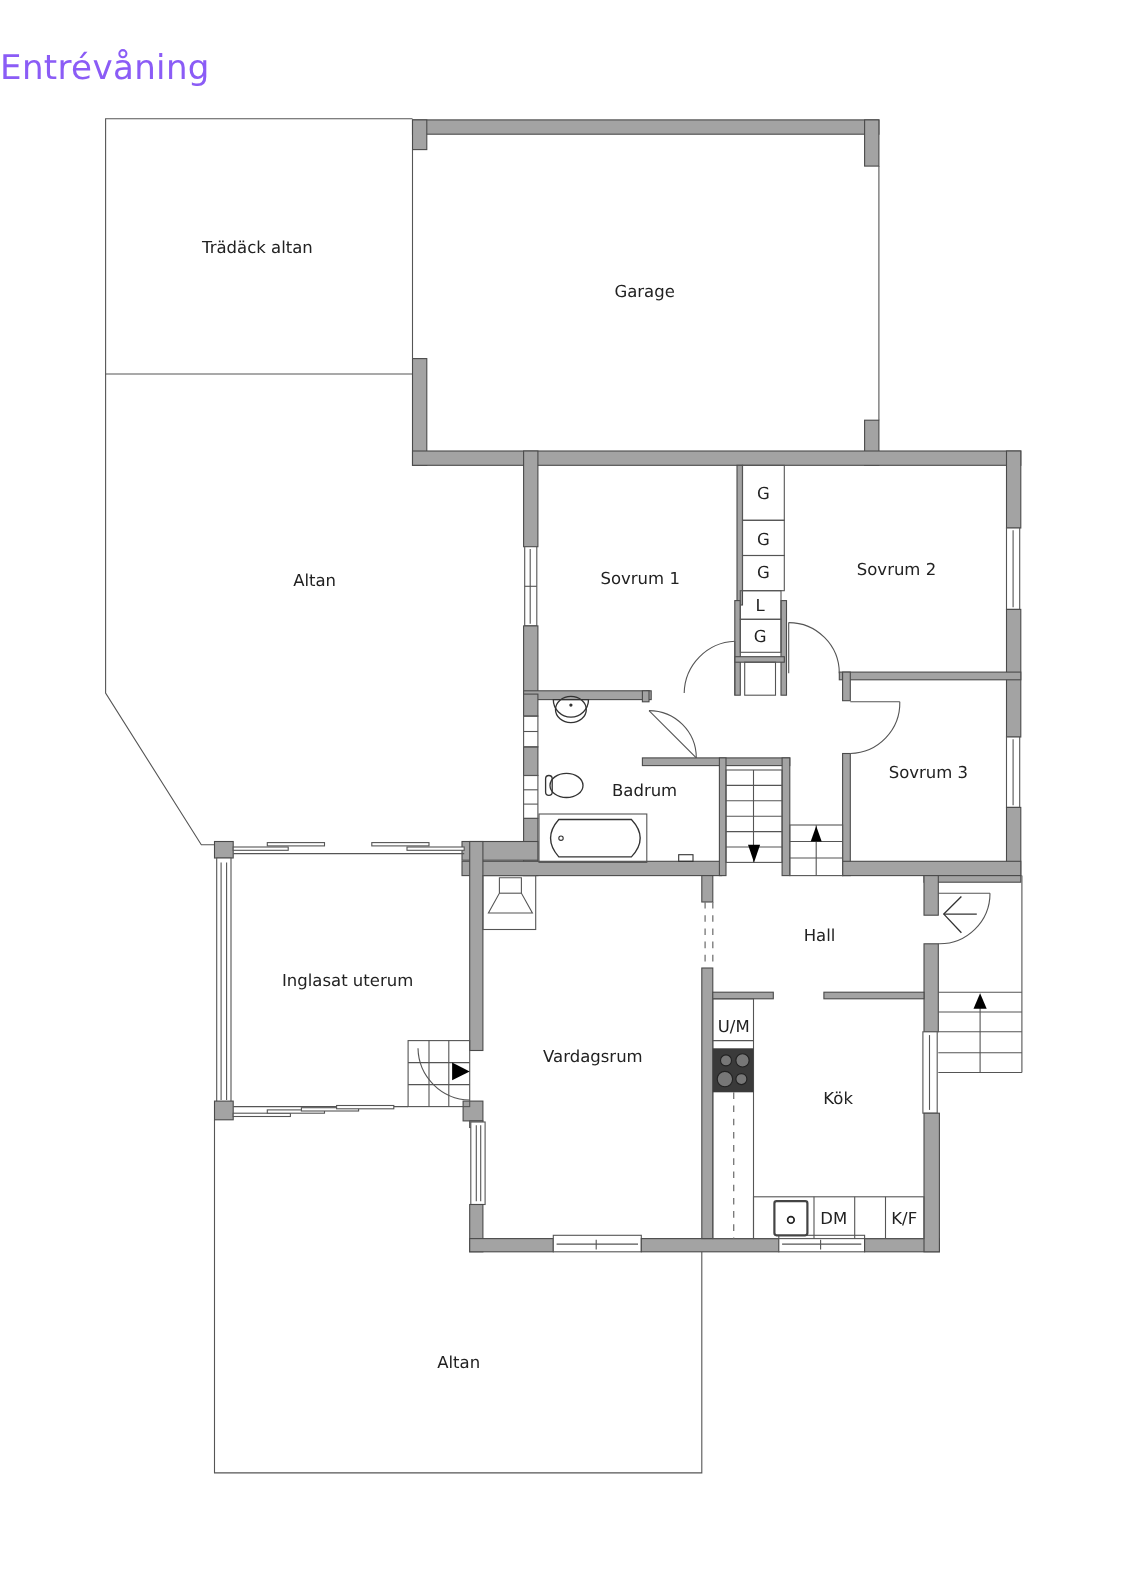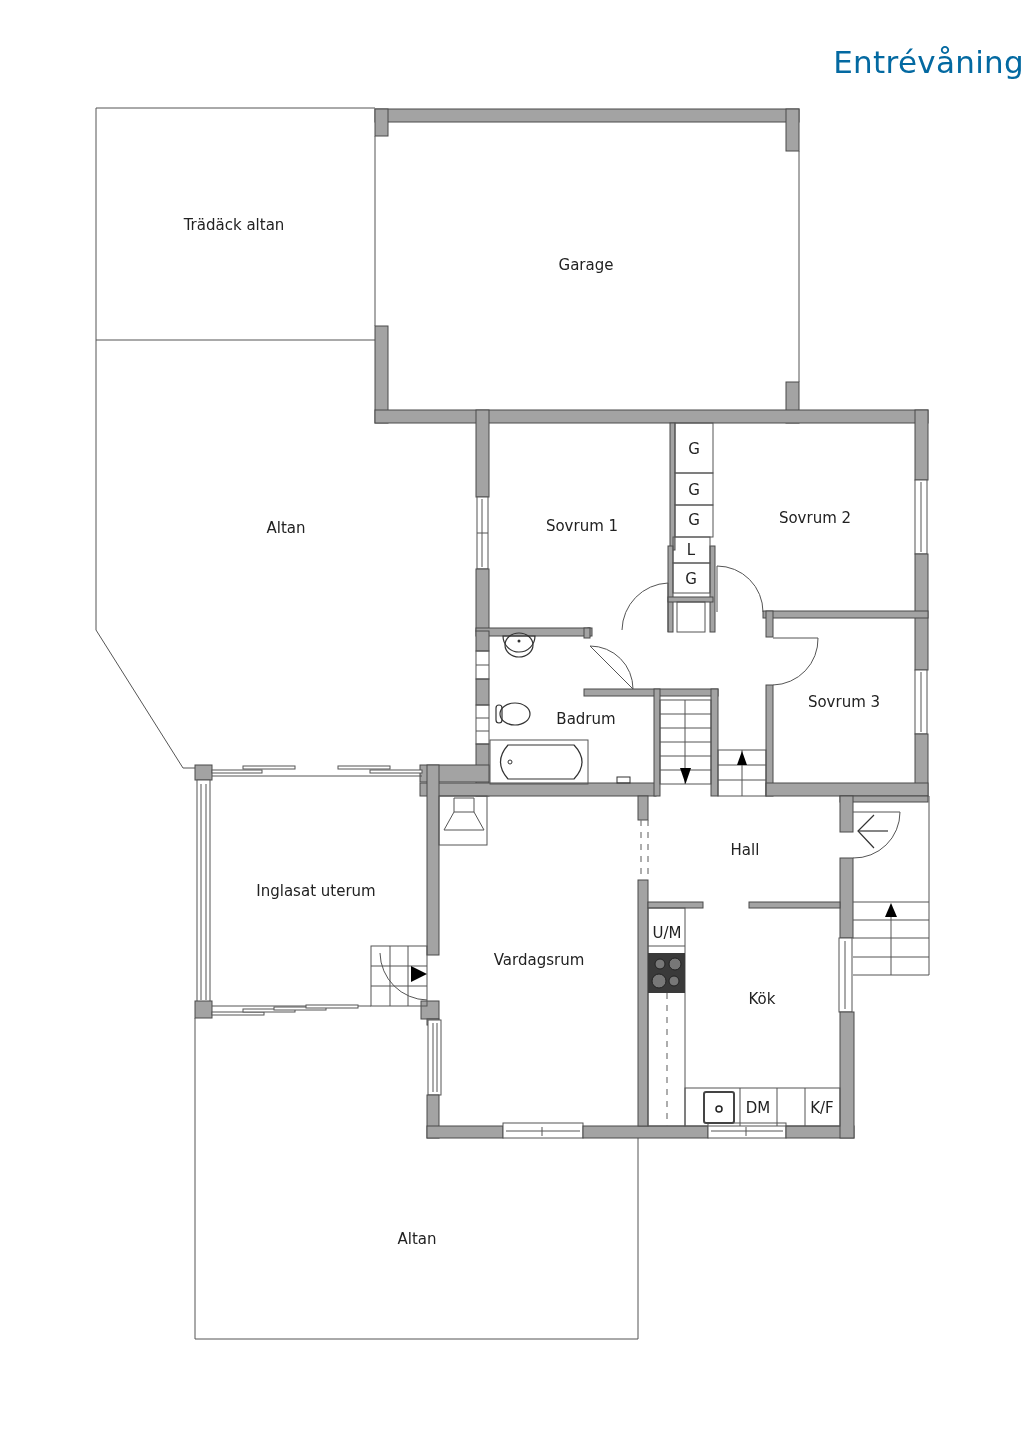--- a/index.html
+++ b/index.html
@@ -1,19 +1,19 @@
 <!DOCTYPE html>
 <html><head>
   <meta charset="utf-8">
   <style>
     html, body { margin: 0; padding: 0; background: #ffffff; }
     body { width: 1024px; height: 1448px; position: relative; overflow: hidden; }
     .title {
-      position: absolute; left: 0; top: 44px; width: 1024px; text-align: right;
-      font-family: "DejaVu Sans", sans-serif; font-size: 31px; color: #0369a1;
+      position: absolute; left: 0; top: 44px; width: 1024px; text-align: left;
+      font-family: "DejaVu Sans", sans-serif; font-size: 31px; color: #8b5cf6;
       font-weight: normal; letter-spacing: 0.3px;
     }
     svg.plan { position: absolute; left: 0; top: 0; }
     .lbl { font-family: "DejaVu Sans", sans-serif; font-size: 15px; fill: #222; }
     .wall { fill: #a3a3a3; stroke: #4a4a4a; stroke-width: 1; }
     .thin { fill: none; stroke: #555; stroke-width: 1; }
     .thin2 { fill: none; stroke: #333; stroke-width: 1.2; }
     .win { fill: #fff; stroke: #555; stroke-width: 1; }
     .dash { stroke: #777; stroke-width: 1.2; stroke-dasharray: 6 6; fill: none; }
     .arrow { fill: #000; }

